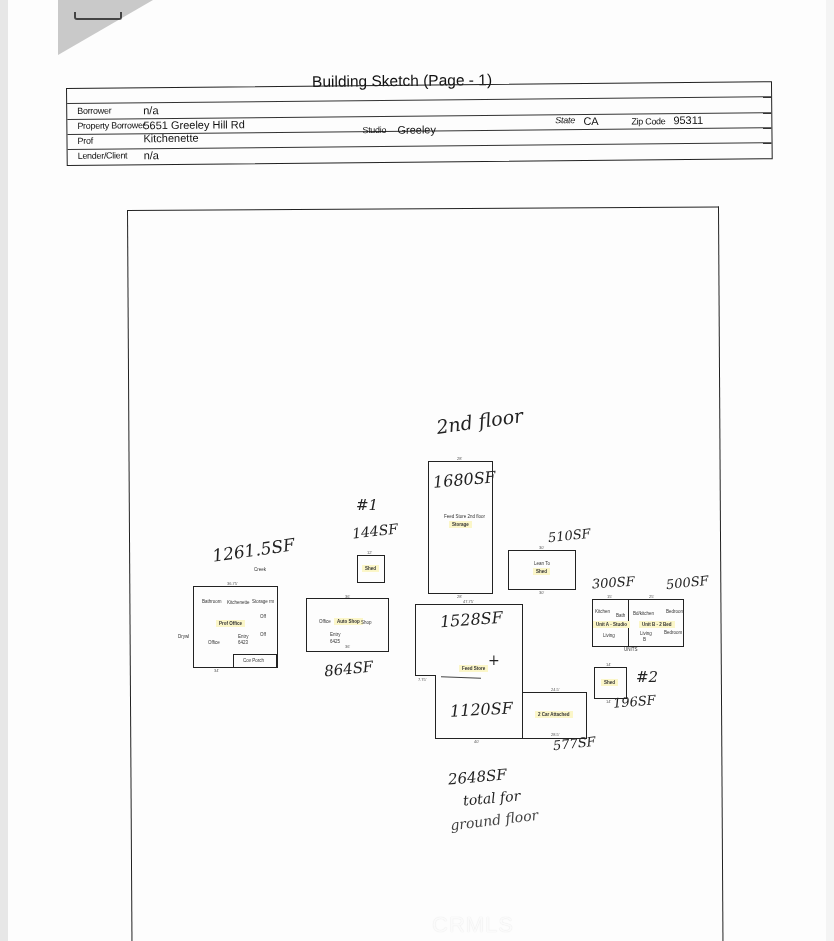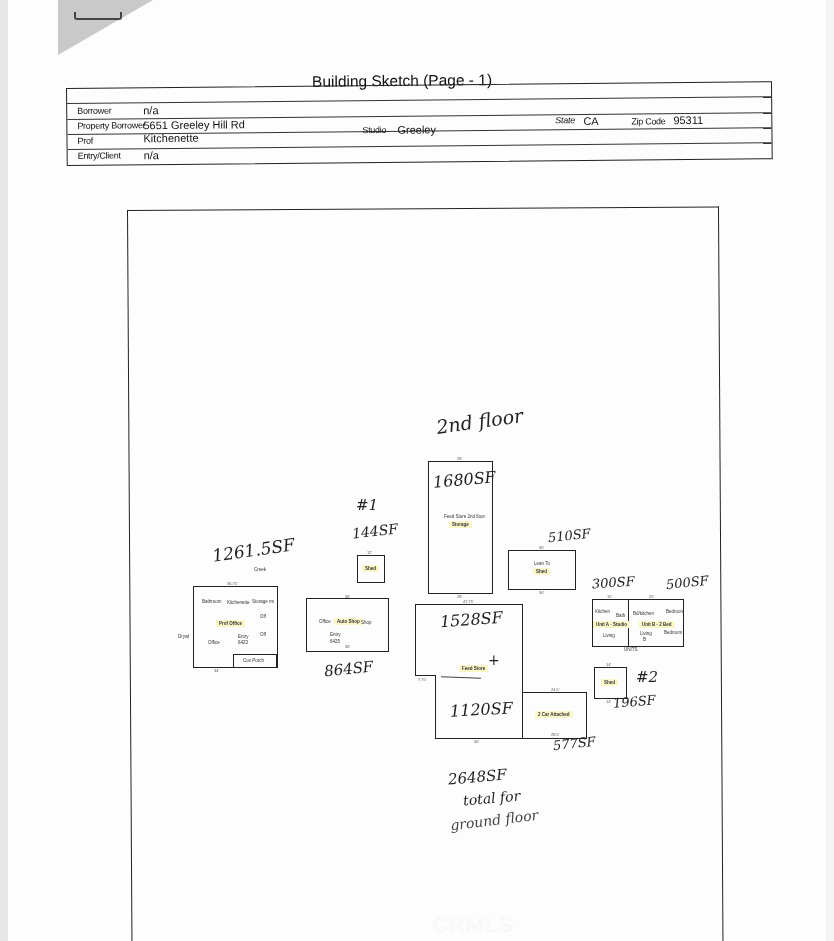--- a/index.html
+++ b/index.html
@@ -47,21 +47,21 @@
     <span class="lbl" style="left:564px;top:3px;">Zip Code</span>
     <span class="val" style="left:606px;">95311</span>
   </div>
   <div class="row" style="top:45px;">
     <span class="lbl">Prof</span>
     <span class="val" style="top:-1px;">Kitchenette</span>
     <span class="lbl" style="left:295px;top:-6px;">Studio</span>
     <span class="val" style="left:330px;top:-7px;">Greeley</span>
   </div>
   <div class="row" style="top:60px;height:16px;">
-    <span class="lbl">Entry/Client</span>
+    <span class="lbl">Lender/Client</span>
     <span class="val">n/a</span>
   </div>
 </div>
 
 <div class="sk"></div>
 
 <div class="hand" style="left:436px;top:410px;font-size:19px;transform:rotate(-8deg);">2nd floor</div>
 <div class="hand" style="left:212px;top:540px;font-size:17px;transform:rotate(-8deg);">1261.5SF</div>
 <div class="hand" style="left:356px;top:496px;font-size:15px;">#1</div>
 <div class="hand" style="left:352px;top:523px;font-size:14px;transform:rotate(-6deg);">144SF</div>

